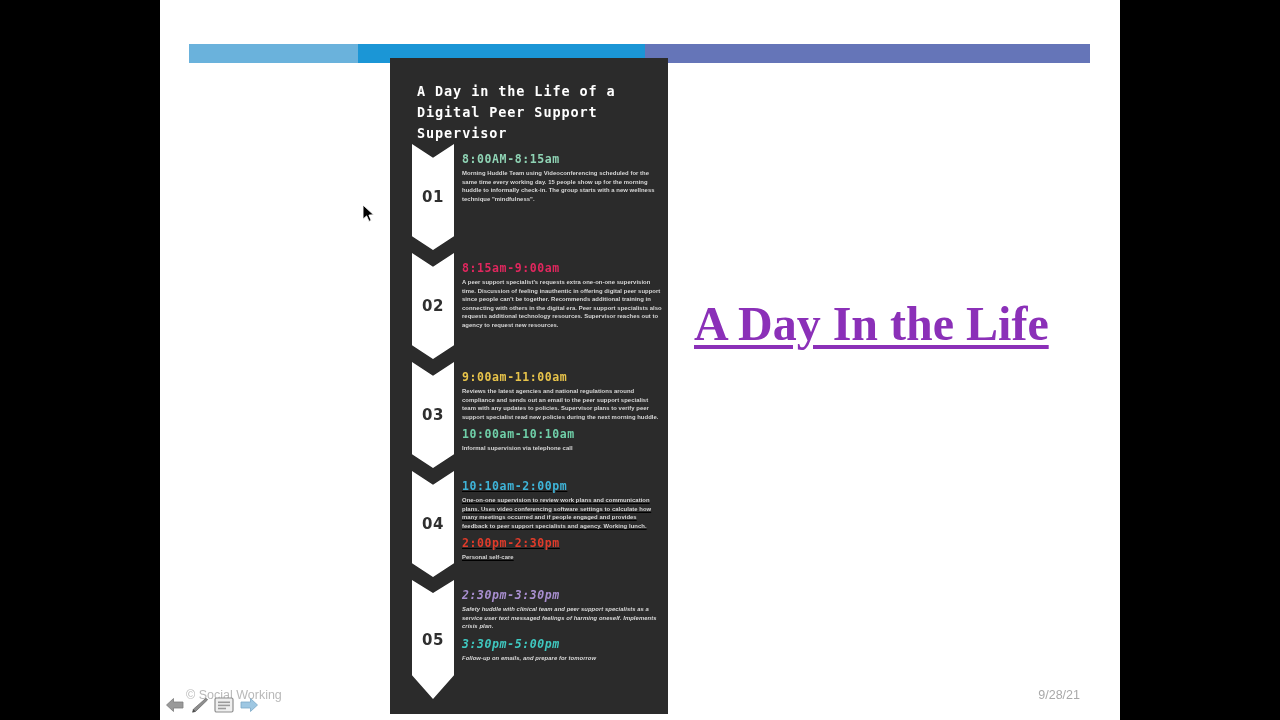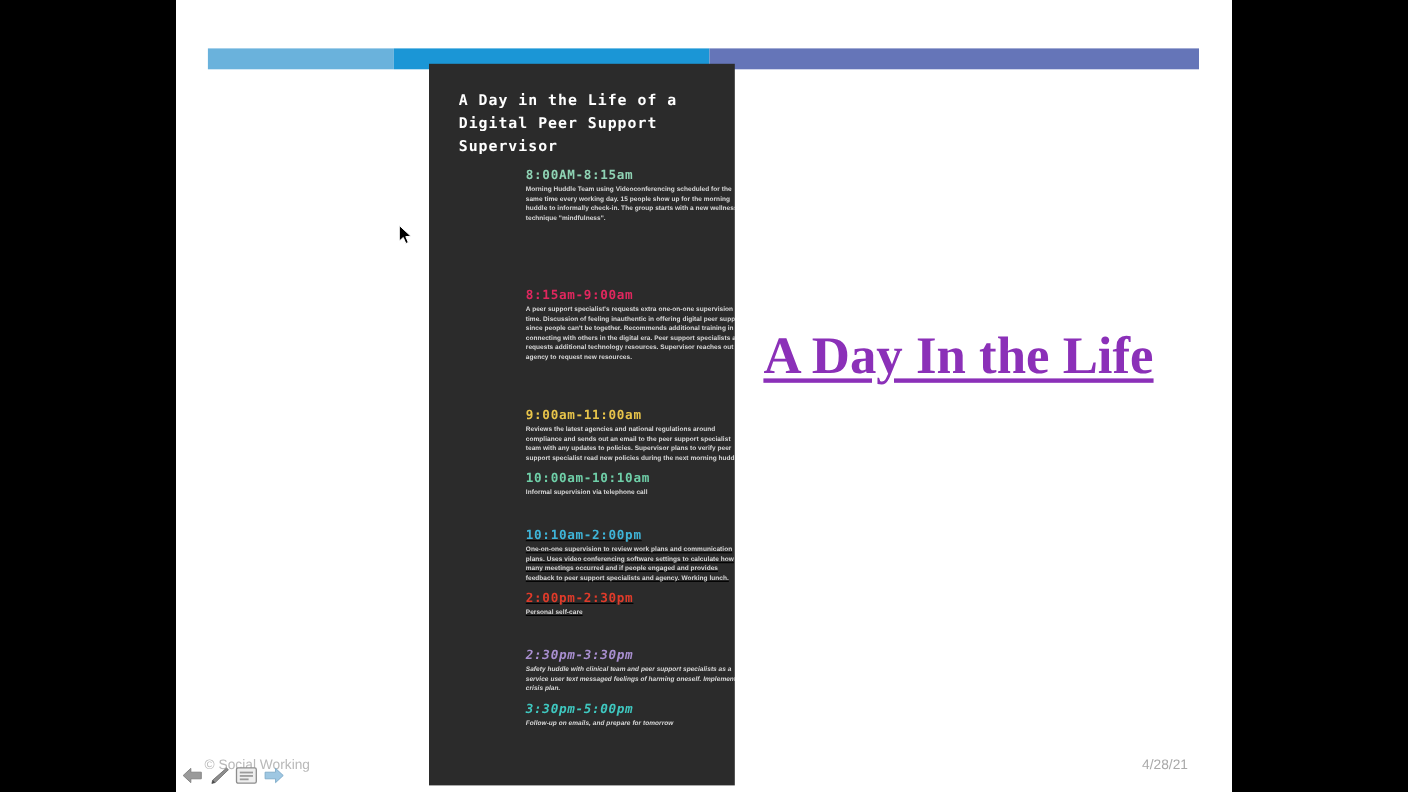--- a/index.html
+++ b/index.html
@@ -93,21 +93,21 @@
     letter-spacing: 0.5px;
   }
 
   
   .entries {
     position: absolute;
     left: 72px;
     top: 86px;
     width: 200px;
   }
-  .entry { position: absolute; left: 16px; width: 200px; }
+  .entry { position: absolute; left: 0; width: 200px; }
   .entry-time {
     font-family: "DejaVu Sans Mono", "Liberation Mono", monospace;
     font-size: 11.5px;
     font-weight: 700;
     letter-spacing: 0.6px;
     margin: 0 0 3px 0;
     white-space: nowrap;
   }
   .entry-body {
     color: #d8d8d8;
@@ -183,20 +183,37 @@
     <div class="topbar">
       <div class="seg-a" style="background: rgb(106, 178, 220);"></div>
       <div class="seg-b" style="background: rgb(27, 150, 214);"></div>
       <div class="seg-c" style="background: rgb(101, 117, 184);"></div>
     </div>
 
     <div class="panel">
 
       <div class="panel-title">A Day in the Life of a Digital Peer Support Supervisor</div>
 
+      <div class="rail">
+          <div class="chev" style="top: 0px; height: 106px;">
+            <span class="chev-num">01</span>
+          </div>
+          <div class="chev" style="top: 109px; height: 106px;">
+            <span class="chev-num">02</span>
+          </div>
+          <div class="chev" style="top: 218px; height: 106px;">
+            <span class="chev-num">03</span>
+          </div>
+          <div class="chev" style="top: 327px; height: 106px;">
+            <span class="chev-num">04</span>
+          </div>
+          <div class="chev" style="top: 436px; height: 119px; clip-path: polygon(0% 0%, 50% 11%, 100% 0%, 100% 80%, 50% 100%, 0% 80%);">
+            <span class="chev-num">05</span>
+          </div>
+        </div>
 
       <div class="entries">
           <div class="entry" style="top: 8px;">
             <div class="entry-time" style="color: rgb(143, 211, 180);">8:00AM-8:15am</div>
             <p class="entry-body">Morning Huddle Team using Videoconferencing scheduled for the same time every working day. 15 people show up for the morning huddle to informally check-in. The group starts with a new wellness technique "mindfulness".</p>
           </div>
           <div class="entry" style="top: 117px;">
             <div class="entry-time" style="color: rgb(224, 39, 94);">8:15am-9:00am</div>
             <p class="entry-body">A peer support specialist's requests extra one-on-one supervision time. Discussion of feeling inauthentic in offering digital peer support since people can't be together.  Recommends additional training in connecting with others in the digital era.  Peer support specialists also requests additional technology resources. Supervisor reaches out to agency to request new resources.</p>
           </div>
@@ -217,21 +234,21 @@
             <p class="entry-body">Safety huddle with clinical team and peer support specialists as a service user text messaged feelings of harming oneself. Implements crisis plan.</p>
             <div class="entry-time" style="color: rgb(63, 200, 192); margin-top: 6px;">3:30pm-5:00pm</div>
             <p class="entry-body">Follow-up on emails, and prepare for tomorrow</p>
           </div>
         </div>
     </div>
 
     <div class="headline">A Day In the Life</div>
 
     <div class="footer-copy">© Social Working</div>
-    <div class="footer-date">4/28/21</div>
+    <div class="footer-date">9/28/21</div>
   </div>
 
   <div class="ctrls">
     <span class="ic">
       <svg width="20" height="16" viewBox="0 0 20 16">
         <path d="M8.5 1.5 L1.5 8 L8.5 14.5 L8.5 11 L18 11 L18 5 L8.5 5 Z" fill="#9a9a9a" stroke="#7d7d7d" stroke-width="0.8"></path>
       </svg>
     </span>
     <span class="ic">
       <svg width="20" height="16" viewBox="0 0 20 16">

